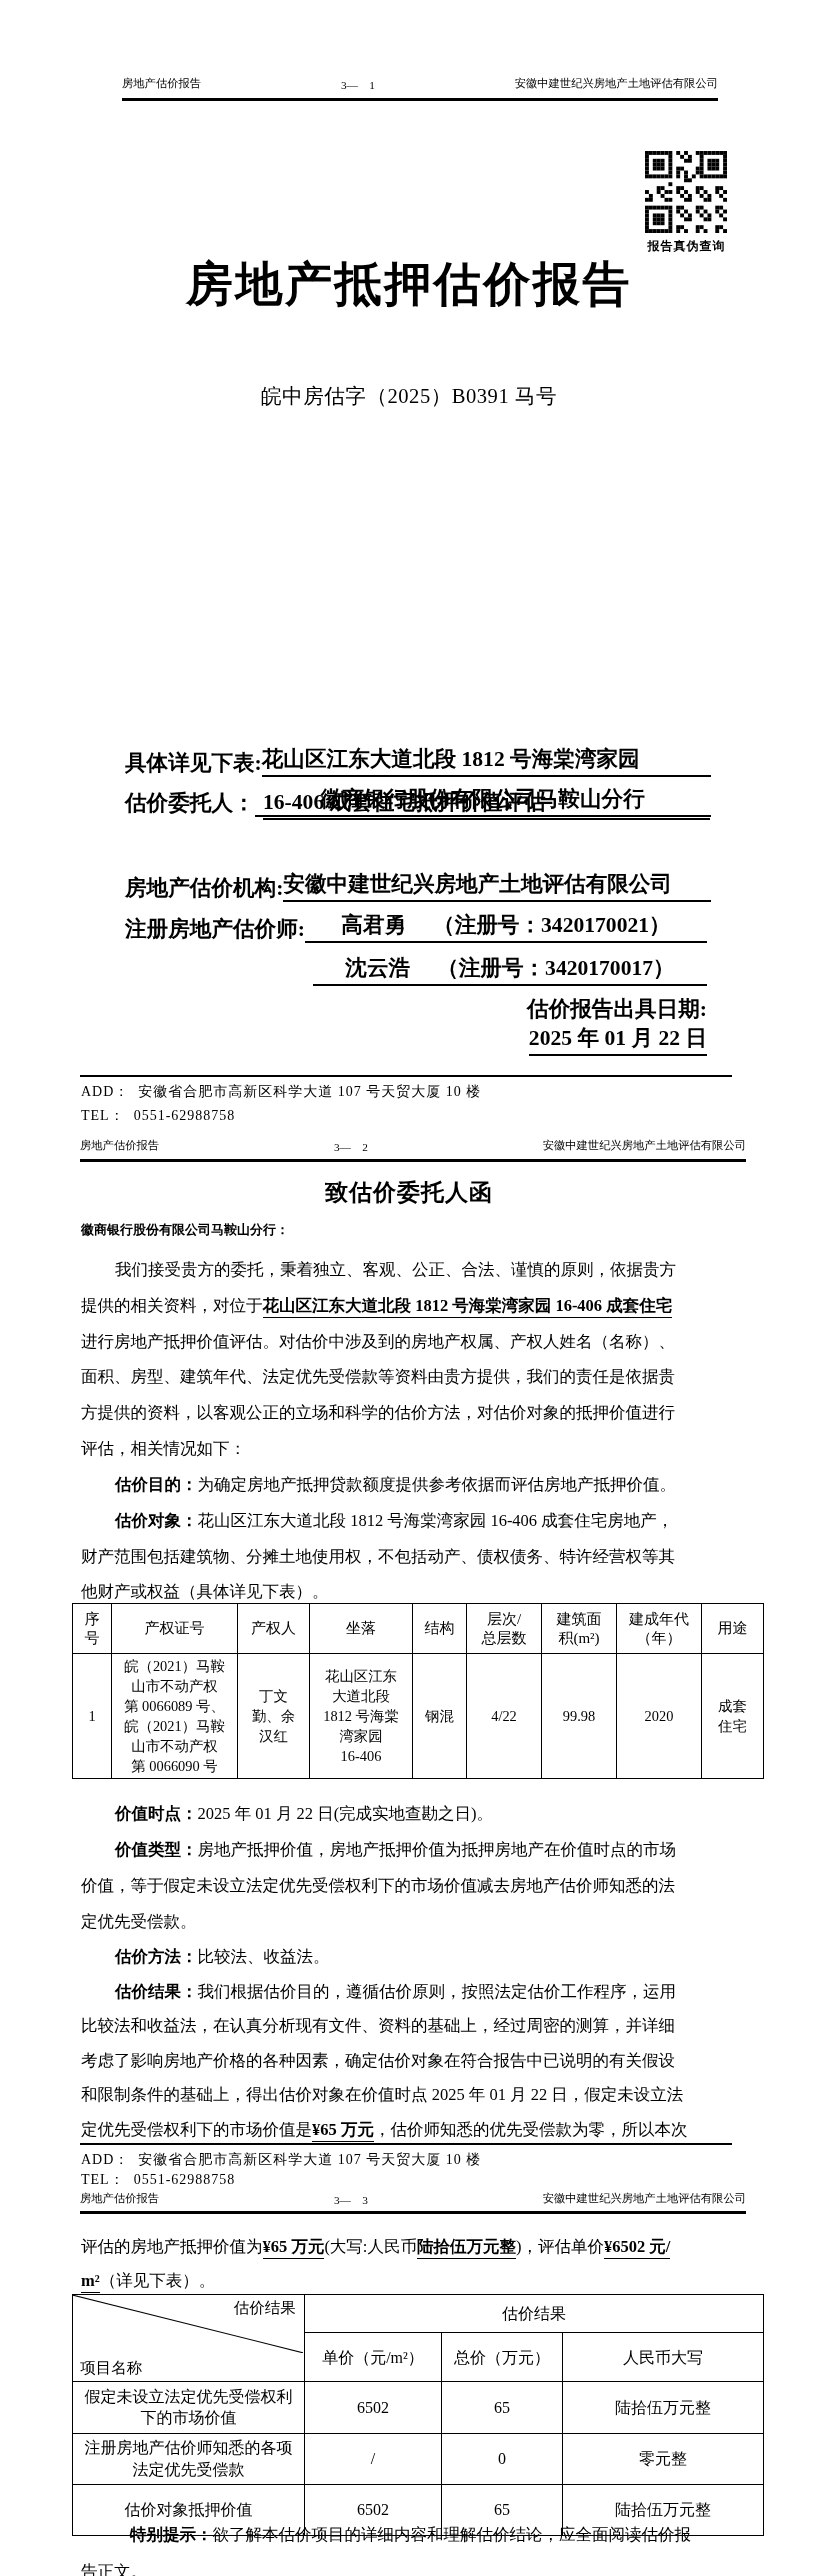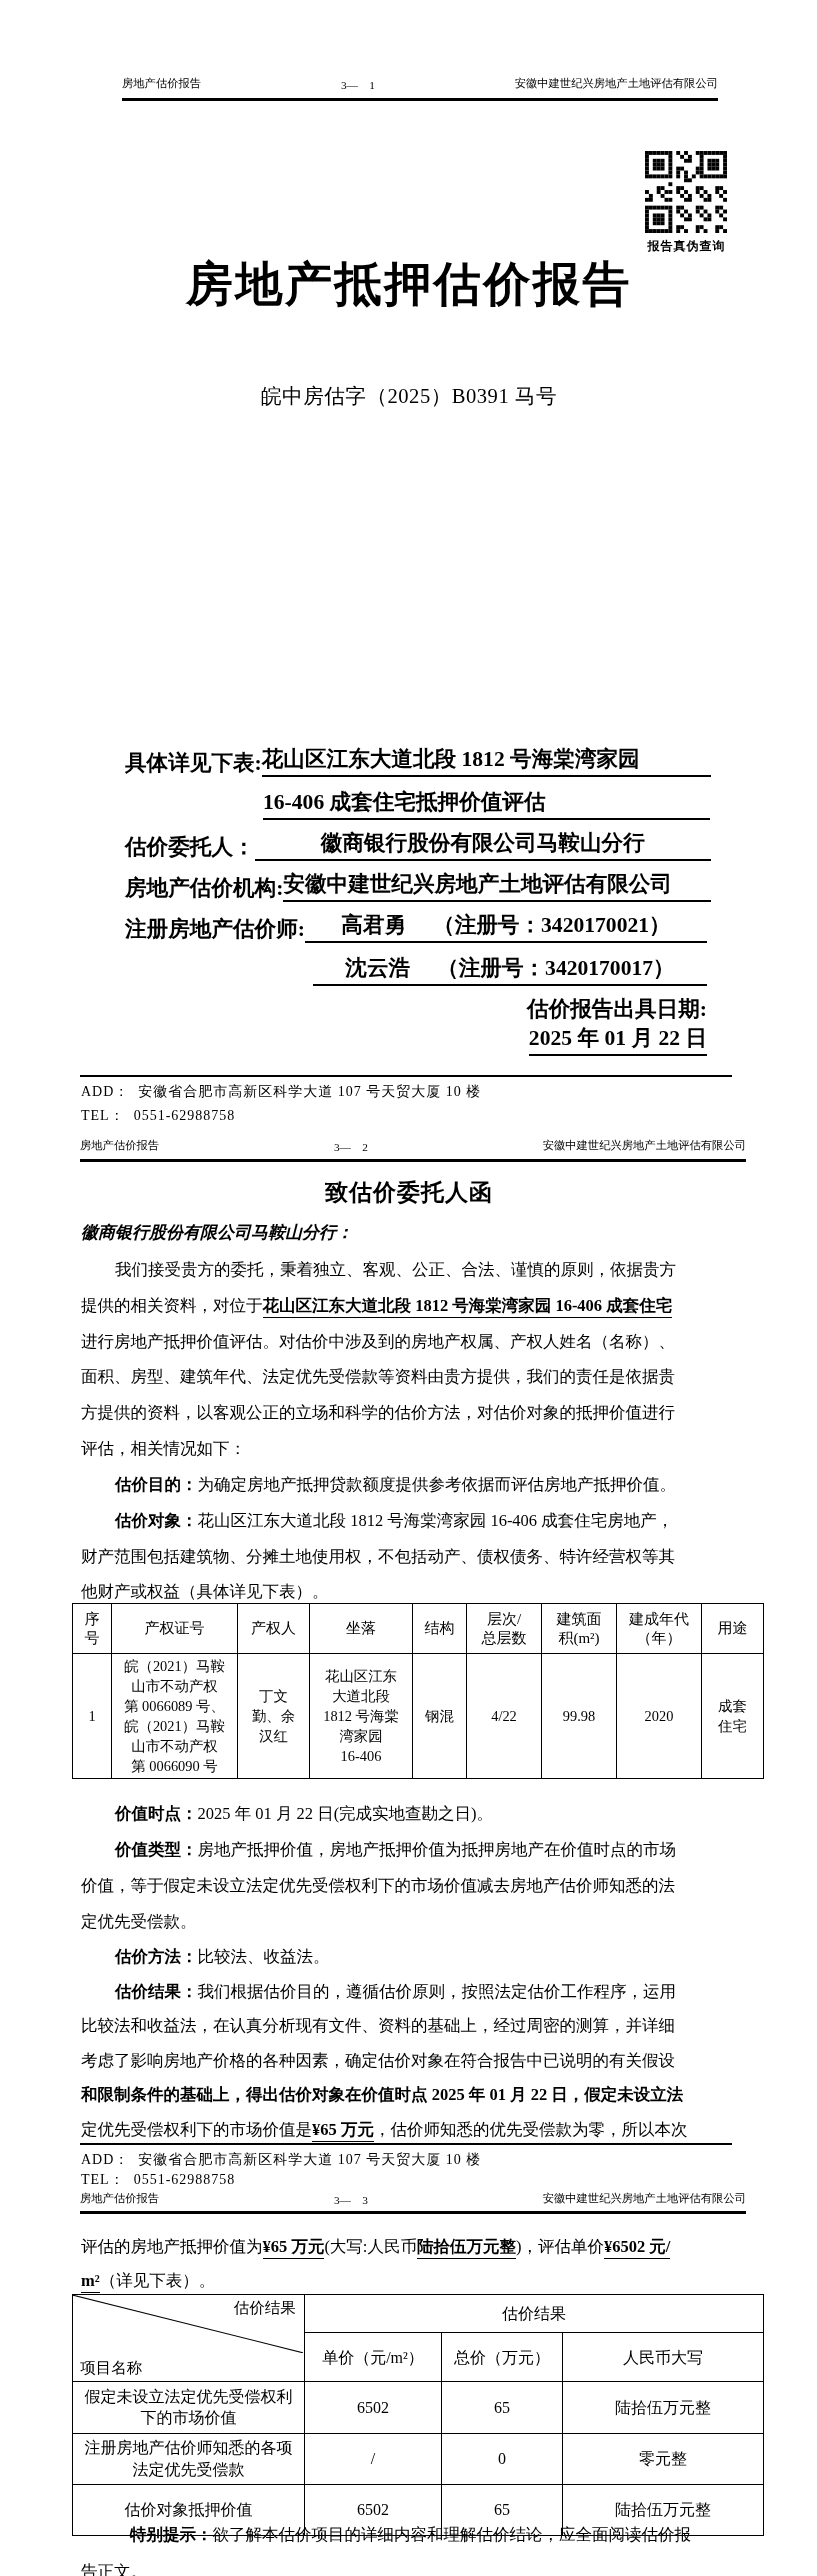--- a/index.html
+++ b/index.html
@@ -12,21 +12,21 @@
   .rule-thin{background:#000;height:2.1px;}
   .bigtitle{font-size:47px;font-weight:bold;letter-spacing:2.6px;text-align:center;}
   .subtitle{font-size:20.6px;text-align:center;letter-spacing:0.5px;}
   .fieldrow{display:flex;font-size:21.6px;font-weight:bold;white-space:pre;align-items:flex-end;}
   .flabel{flex:0 0 auto;}
   .fval{flex:1 1 auto;border-bottom:2.1px solid #000;padding-bottom:2.1px;}
   .fval.center{text-align:center;}
   .ftr{font-size:14px;letter-spacing:1px;white-space:pre;}
   .ln{font-size:16.5px;white-space:pre;line-height:23px;}
   .heading{font-size:23px;font-weight:bold;text-align:center;letter-spacing:1px;}
-  .salut{font-size:17px;font-weight:bold;white-space:pre;font-style:italic;}
+  .salut{font-size:13px;font-weight:bold;white-space:pre;}
   .b{font-weight:bold;}
   .u{border-bottom:1.5px solid #000;padding-bottom:1.5px;}
   table{border-collapse:collapse;table-layout:fixed;}
   td{border:1px solid #000;text-align:center;vertical-align:middle;
      white-space:pre-line;font-size:14.4px;line-height:20px;padding:2.1px 1px;}
   #t1{width:690px;}
   #t1 td.hd{height:45px;font-size:15px;line-height:19px;}
   #t2{width:690px;}
   #t2 td{font-size:16px;line-height:21.6px;}
   #t2 td.span-h{height:23px;}
@@ -247,21 +247,21 @@
 
   <div class="abs subtitle" style="top:382px;left:0;width:818px;">皖中房估字（2025）B0391 马号</div>
 
   <div class="abs fieldrow" style="top:744px;left:125px;width:586px;">
     <span class="flabel">具体详见下表:</span>
     <span class="fval">花山区江东大道北段 1812 号海棠湾家园</span>
   </div>
   <div class="abs fieldrow" style="top:787px;left:263px;width:447px;">
     <span class="fval">16-406 成套住宅抵押价值评估</span>
   </div>
-  <div class="abs fieldrow" style="top:828px;left:125px;width:586px;">
+  <div class="abs fieldrow" style="top:784px;left:125px;width:586px;">
     <span class="flabel">估价委托人：</span>
     <span class="fval center">徽商银行股份有限公司马鞍山分行</span>
   </div>
   <div class="abs fieldrow" style="top:869px;left:125px;width:586px;">
     <span class="flabel">房地产估价机构:</span>
     <span class="fval">安徽中建世纪兴房地产土地评估有限公司</span>
   </div>
   <div class="abs fieldrow" style="top:910px;left:125px;width:582px;">
     <span class="flabel">注册房地产估价师:</span>
     <span class="fval center">高君勇　 （注册号：3420170021）</span>
@@ -356,21 +356,21 @@
     </table>
 
   <div class="abs ln" style="top:1802px;left:81px;padding-left:34px;"><span class="b">价值时点：</span><span>2025 年 01 月 22 日(完成实地查勘之日)。</span></div>
   <div class="abs ln" style="top:1838px;left:81px;padding-left:34px;"><span class="b">价值类型：</span><span>房地产抵押价值，房地产抵押价值为抵押房地产在价值时点的市场</span></div>
   <div class="abs ln" style="top:1874px;left:81px;">价值，等于假定未设立法定优先受偿权利下的市场价值减去房地产估价师知悉的法</div>
   <div class="abs ln" style="top:1910px;left:81px;">定优先受偿款。</div>
   <div class="abs ln" style="top:1945px;left:81px;padding-left:34px;"><span class="b">估价方法：</span><span>比较法、收益法。</span></div>
   <div class="abs ln" style="top:1980px;left:81px;padding-left:34px;"><span class="b">估价结果：</span><span>我们根据估价目的，遵循估价原则，按照法定估价工作程序，运用</span></div>
   <div class="abs ln" style="top:2014px;left:81px;">比较法和收益法，在认真分析现有文件、资料的基础上，经过周密的测算，并详细</div>
   <div class="abs ln" style="top:2049px;left:81px;">考虑了影响房地产价格的各种因素，确定估价对象在符合报告中已说明的有关假设</div>
-  <div class="abs ln" style="top:2083px;left:81px;font-weight:bold;">和限制条件的基础上，得出估价对象在价值时点 2025 年 01 月 22 日，假定未设立法</div>
+  <div class="abs ln" style="top:2083px;left:81px;">和限制条件的基础上，得出估价对象在价值时点 2025 年 01 月 22 日，假定未设立法</div>
   <div class="abs ln" style="top:2118px;left:81px;"><span>定优先受偿权利下的市场价值是</span><span class="b u">¥65 万元</span><span>，估价师知悉的优先受偿款为零，所以本次</span></div>
 
   <div class="abs rule-thin" style="top:2143px;left:80px;width:652px;"></div>
   <div class="abs ftr" style="top:2151px;left:81px;">ADD：  安徽省合肥市高新区科学大道 107 号天贸大厦 10 楼</div>
   <div class="abs ftr" style="top:2171px;left:81px;">TEL：  0551-62988758</div>
 
   <div class="abs hdr" style="top:2191px;left:80px;width:666px;">
     <span>房地产估价报告</span>
     <span>3—    3</span>
     <span>安徽中建世纪兴房地产土地评估有限公司</span>

